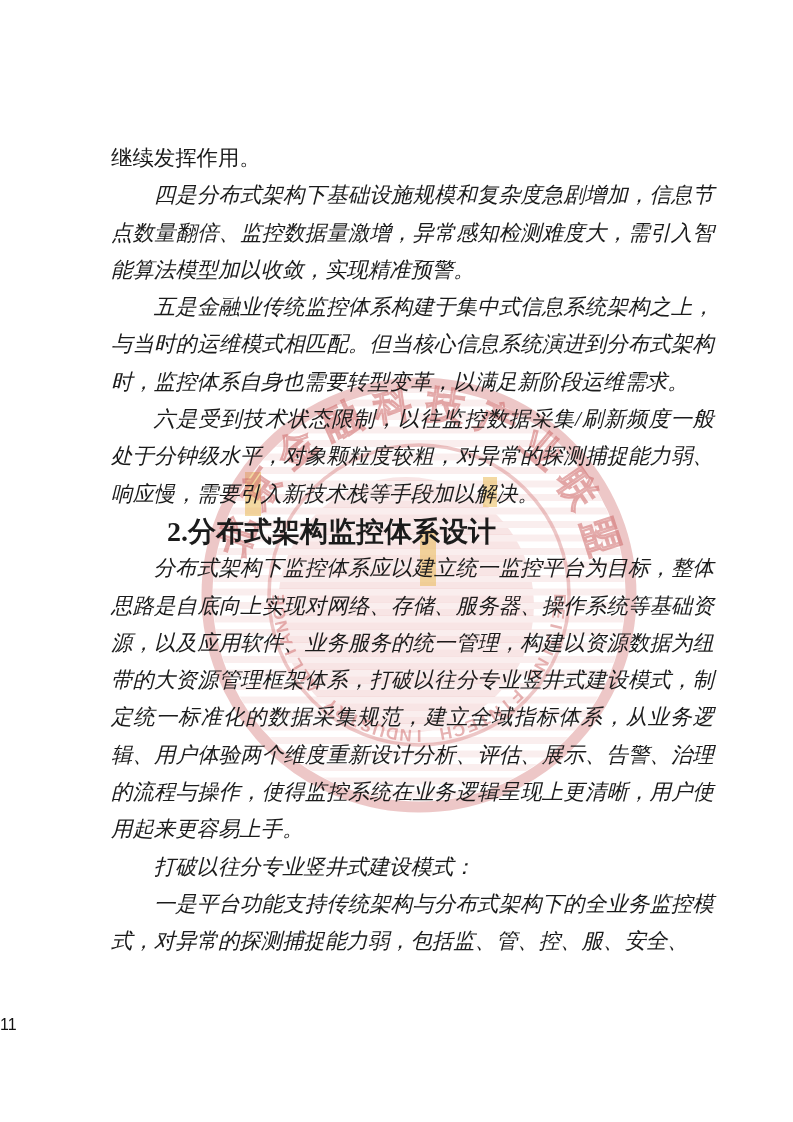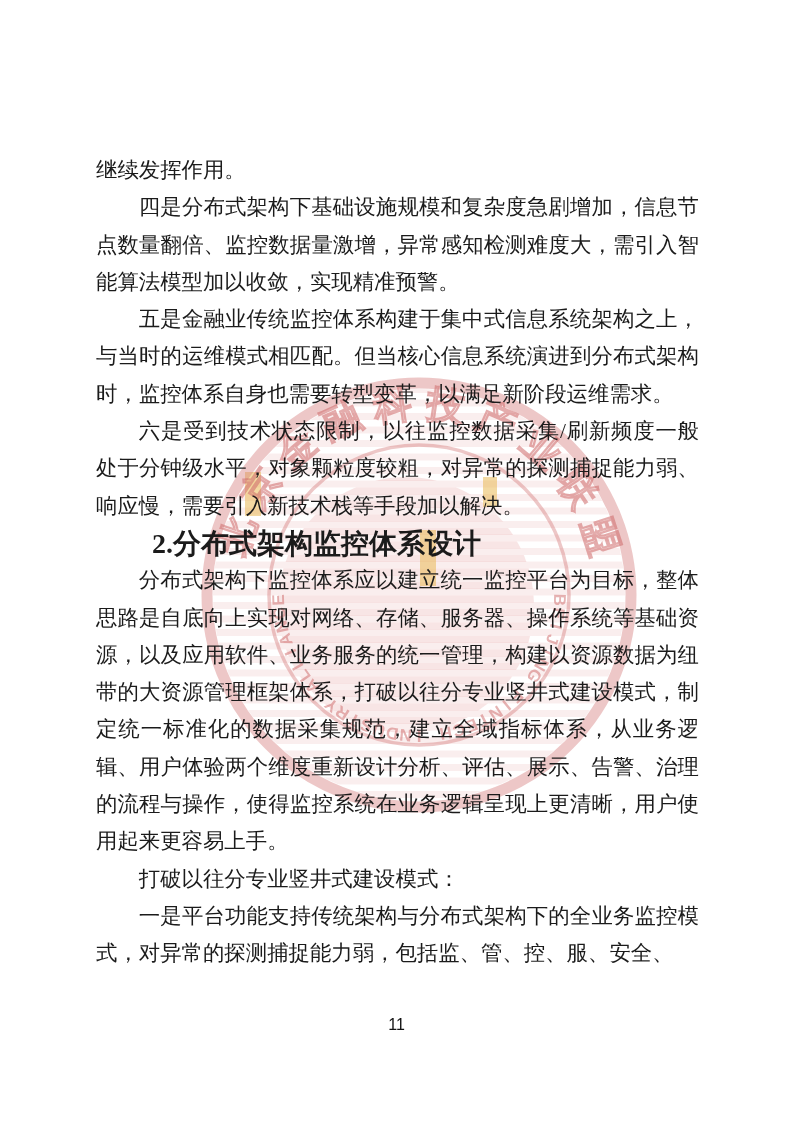--- a/index.html
+++ b/index.html
@@ -26,34 +26,33 @@
     text-anchor:middle;
   }
   .wm-en-char{
     font-family:"Liberation Sans","DejaVu Sans",sans-serif;
     font-size:17px;font-weight:bold;letter-spacing:0;
     fill:rgba(206,104,104,0.50);text-anchor:middle;
   }
 
   
   .content{
-    position:absolute;left:96px;top:140px;width:603px;z-index:1;
+    position:absolute;left:111px;top:140px;width:603px;z-index:1;
     font-size:21.4px;line-height:37.3px;color:#1b1b1b;
-    text-align:justify;text-justify:inter-character;margin-top:12px;
+    text-align:justify;text-justify:inter-character;
   }
   .content p{margin:0;padding:0;}
-  .indent{text-indent:2em;}
+  .indent{text-indent:2em;font-style:italic;}
   .heading{
     text-indent:2em;font-weight:bold;
     font-family:Liberation Serif, serif;
     font-size:28px;
   }
   .page-footer{
     position:absolute;left:0;right:0;top:1016px;z-index:1;
-    text-align:center;
   }
   .page-number{
     display:inline-block;
     font-family:"Liberation Sans","DejaVu Sans",sans-serif;
     font-size:16px;color:#111;
   }
 </style>
 </head>
 <body>
 

